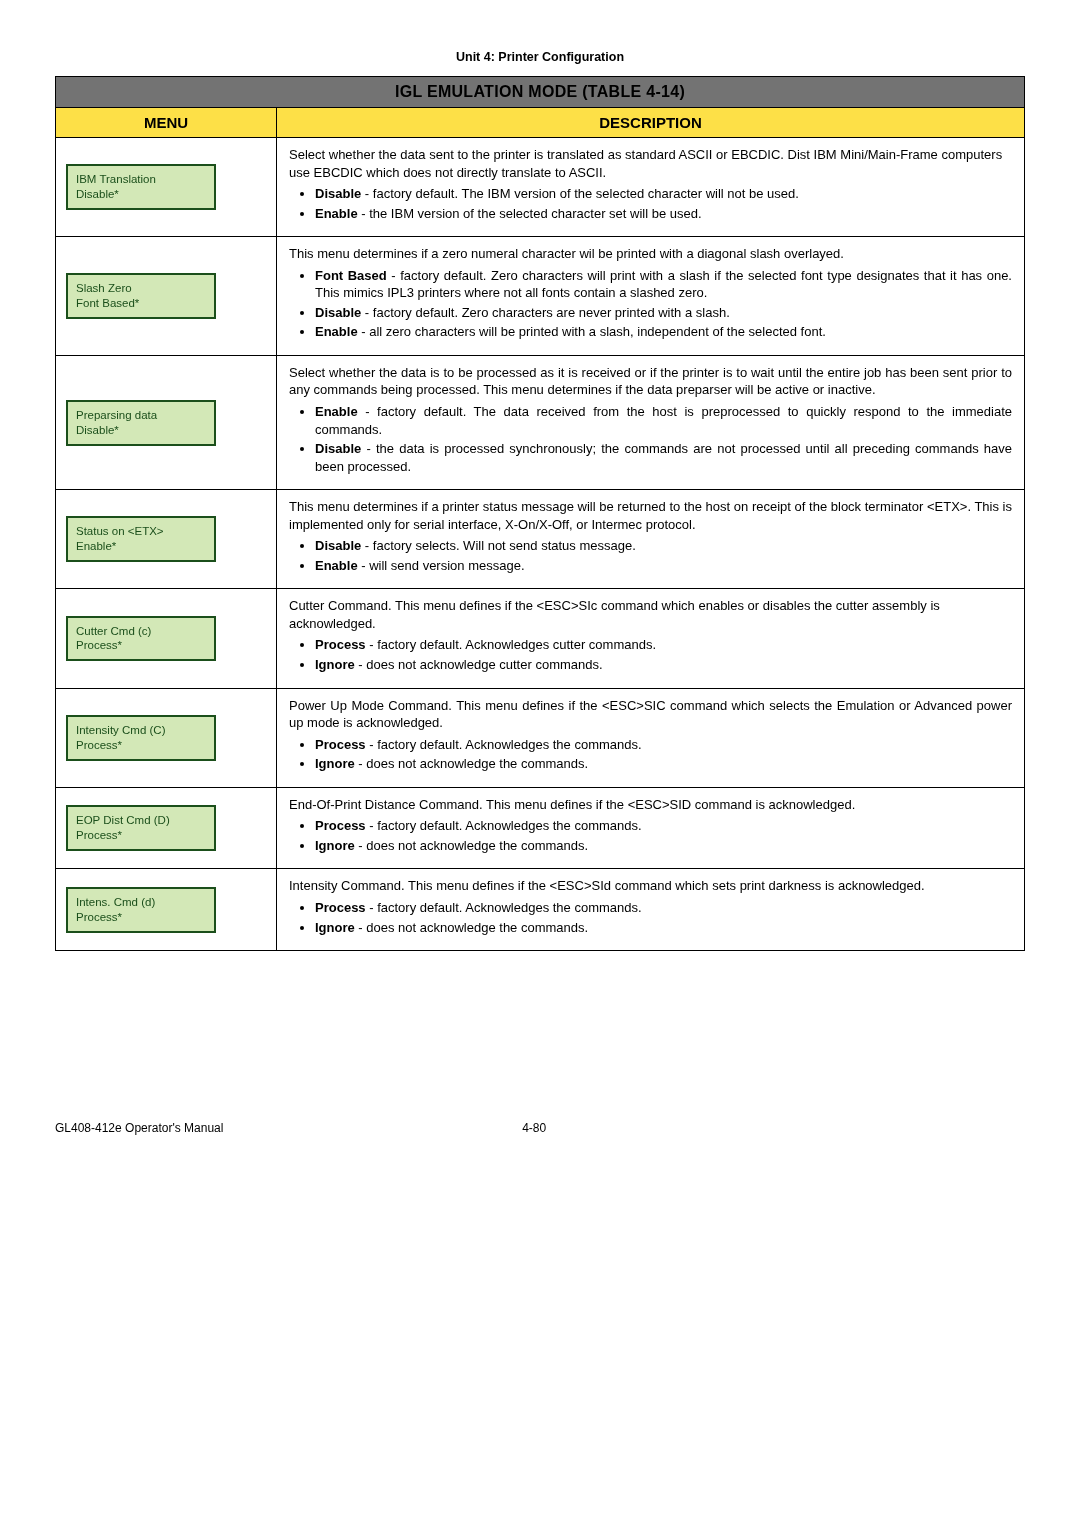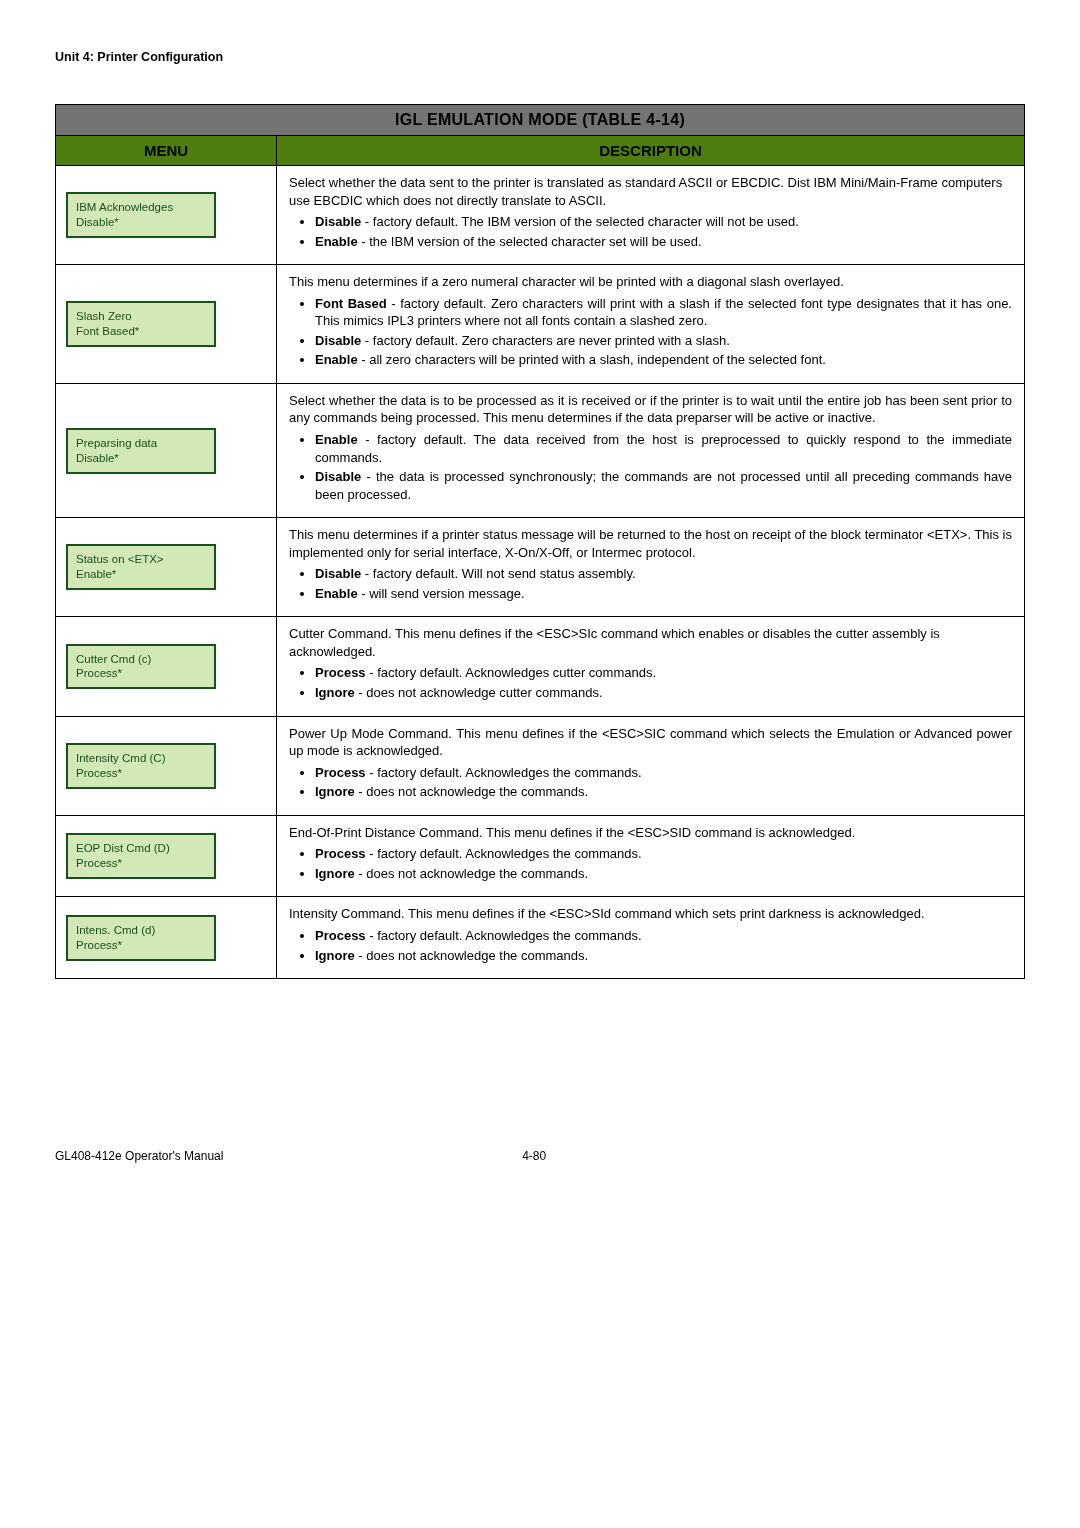--- a/index.html
+++ b/index.html
@@ -7,42 +7,42 @@
     padding: 50px 55px;
     font-family: Arial, Helvetica, sans-serif;
     font-size: 13px;
     color: #000;
     background: #fff;
     width: 1080px;
     min-height: 1528px;
     box-sizing: border-box;
   }
   .header {
-    text-align: left;
+    text-align: center;
     font-weight: bold;
     font-size: 12.5px;
-    margin-bottom: 40px;
+    margin-bottom: 12px;
   }
   table.main {
     border-collapse: collapse;
     width: 100%;
   }
   table.main th, table.main td {
     border: 1.5px solid #000;
   }
   .title-row th {
     background: #737373;
     font-size: 16px;
     font-weight: bold;
     text-align: center;
     padding: 6px;
     letter-spacing: 0.3px;
   }
   .head-row th {
-    background: #4d7c0f;
+    background: #fde047;
     font-size: 15px;
     font-weight: bold;
     padding: 6px;
     text-align: center;
   }
   .menu-col {
     width: 200px;
     vertical-align: middle;
     padding: 10px;
   }
@@ -95,21 +95,21 @@
     <th colspan="2">IGL EMULATION MODE (TABLE 4-14)</th>
   </tr>
   <tr class="head-row">
     <th>MENU</th>
     <th>DESCRIPTION</th>
   </tr>
 
   <tr>
     <td class="menu-col">
       <div class="menu-box">
-        <div>IBM Acknowledges</div>
+        <div>IBM Translation</div>
         <div>Disable*</div>
       </div>
     </td>
     <td class="desc-col">
       <p class="intro">Select whether the data sent to the printer is translated as standard ASCII or EBCDIC. Dist IBM Mini/Main-Frame computers use EBCDIC which does not directly translate to ASCII.</p>
       <ul class="opts">
         <li><b>Disable</b><span> - factory default. The IBM version of the selected character will not be used.</span></li>
         <li><b>Enable</b><span> - the IBM version of the selected character set will be used.</span></li>
       </ul>
     </td>
@@ -152,21 +152,21 @@
   <tr>
     <td class="menu-col">
       <div class="menu-box">
         <div>Status on &lt;ETX&gt;</div>
         <div>Enable*</div>
       </div>
     </td>
     <td class="desc-col">
       <p class="intro" style="text-align:justify;">This menu determines if a printer status message will be returned to the host on receipt of the block terminator &lt;ETX&gt;. This is implemented only for serial interface, X-On/X-Off, or Intermec protocol.</p>
       <ul class="opts">
-        <li><b>Disable</b><span> - factory default. Will not send status assembly.</span></li>
+        <li><b>Disable</b><span> - factory selects. Will not send status message.</span></li>
         <li><b>Enable</b><span> - will send version message.</span></li>
       </ul>
     </td>
   </tr>
 
   <tr>
     <td class="menu-col">
       <div class="menu-box">
         <div>Cutter Cmd (c)</div>
         <div>Process*</div>

